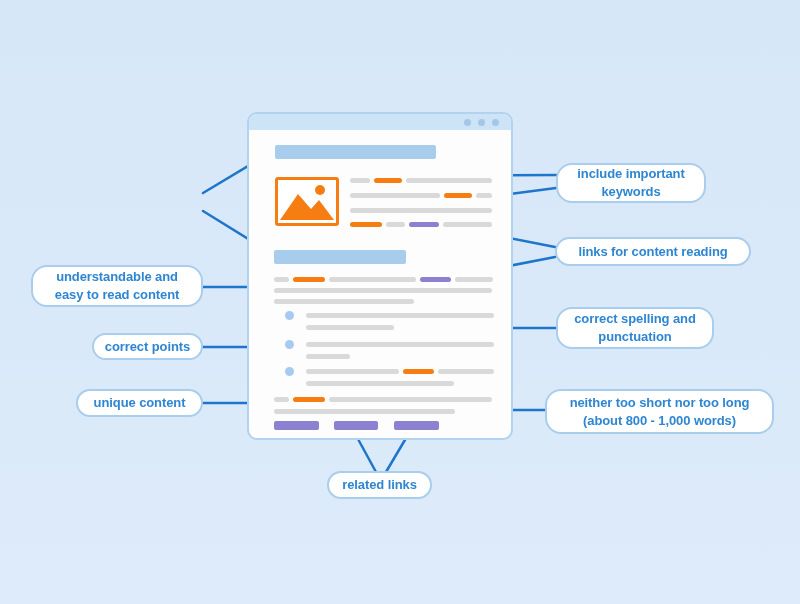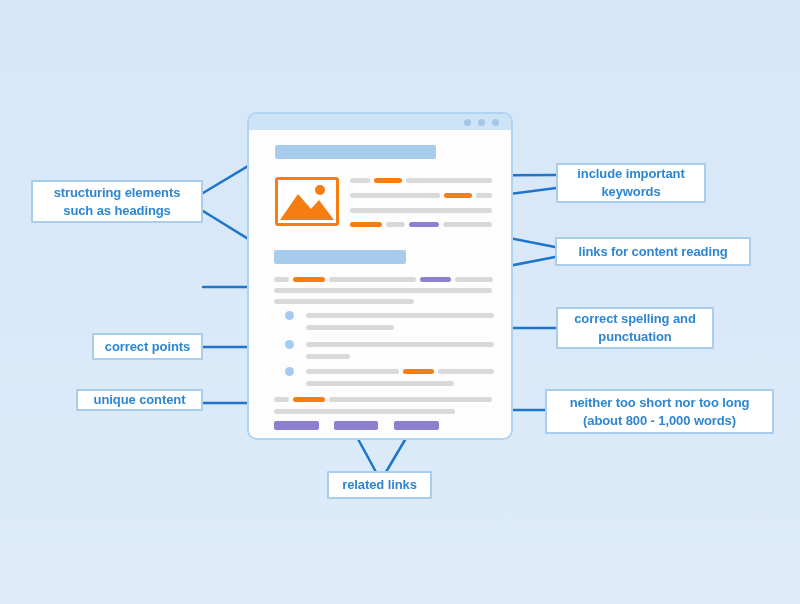--- a/index.html
+++ b/index.html
@@ -33,27 +33,27 @@
   .row{position:absolute;display:flex;gap:4px;height:5px;}
   .row span{display:block;height:5px;border-radius:2.5px;}
   .g{background:var(--text-bar)} .o{background:var(--orange-bar)} .p{background:var(--purple-bar)}
 
   .bullet{position:absolute;width:9px;height:9px;border-radius:50%;background:var(--bullet-dot);}
 
   .plink{position:absolute;top:307px;height:9px;border-radius:2px;background:var(--purple-bar);}
 
   
   .label{position:absolute;box-sizing:border-box;display:flex;align-items:center;justify-content:center;
-    text-align:center;background:var(--label-bg);border:2px solid var(--label-border);border-radius:1px;
+    text-align:center;background:var(--label-bg);border:2px solid var(--label-border);border-radius:16px;
     color:var(--label-text);font-weight:700;font-size:13px;line-height:1.35;white-space:pre-line;
     padding:2px 6px;letter-spacing:-0.1px;}
   #lbl-structuring{left:31px;top:180px;width:172px;height:43px}
   #lbl-understandable{left:31px;top:265px;width:172px;height:42px}
   #lbl-bullets{left:92px;top:333px;width:111px;height:27px}
-  #lbl-unique{left:76px;top:389px;width:127px;height:22px}
+  #lbl-unique{left:76px;top:389px;width:127px;height:28px}
   #lbl-keywords{left:556px;top:163px;width:150px;height:40px}
   #lbl-reading{left:555px;top:237px;width:196px;height:29px}
   #lbl-spelling{left:556px;top:307px;width:158px;height:42px}
   #lbl-length{left:545px;top:389px;width:229px;height:45px}
   #lbl-related{left:327px;top:471px;width:105px;height:28px}
 </style>
 </head>
 <body>
 
 <div class="canvas">
@@ -175,22 +175,22 @@
     </div>
     <div class="row" style="left:25px;top:295px">
       <span class="g" style="width:181px"></span>
     </div>
 
     <div class="plink" style="left:25px;width:45px"></div>
     <div class="plink" style="left:85px;width:44px"></div>
     <div class="plink" style="left:145px;width:45px"></div>
   </div>
 
-  <div class="label" id="lbl-structuring">structuring elements
-such as headings</div>
+  <div class="label" id="lbl-understandable">understandable and
+easy to read content</div>
   <div class="label" id="lbl-bullets">correct points</div>
   <div class="label" id="lbl-unique">unique content</div>
   <div class="label" id="lbl-keywords">include important
 keywords</div>
   <div class="label" id="lbl-reading">links for content reading</div>
   <div class="label" id="lbl-spelling">correct spelling and
 punctuation</div>
   <div class="label" id="lbl-length">neither too short nor too long
 (about 800 - 1,000 words)</div>
   <div class="label" id="lbl-related">related links</div>

